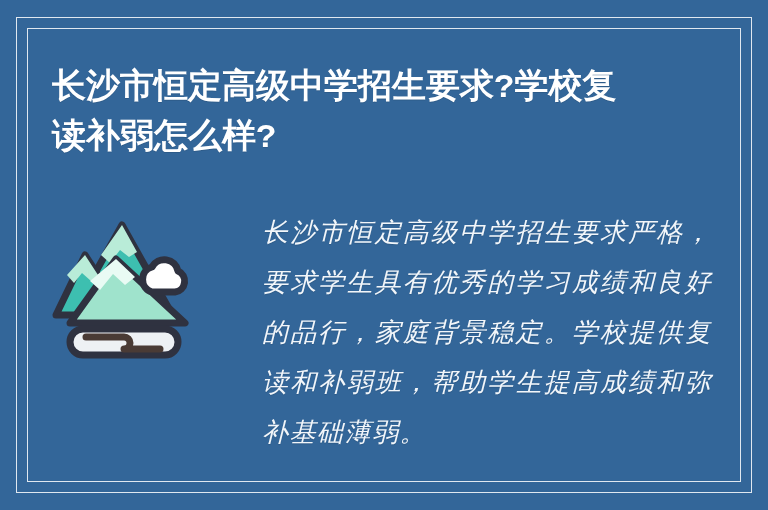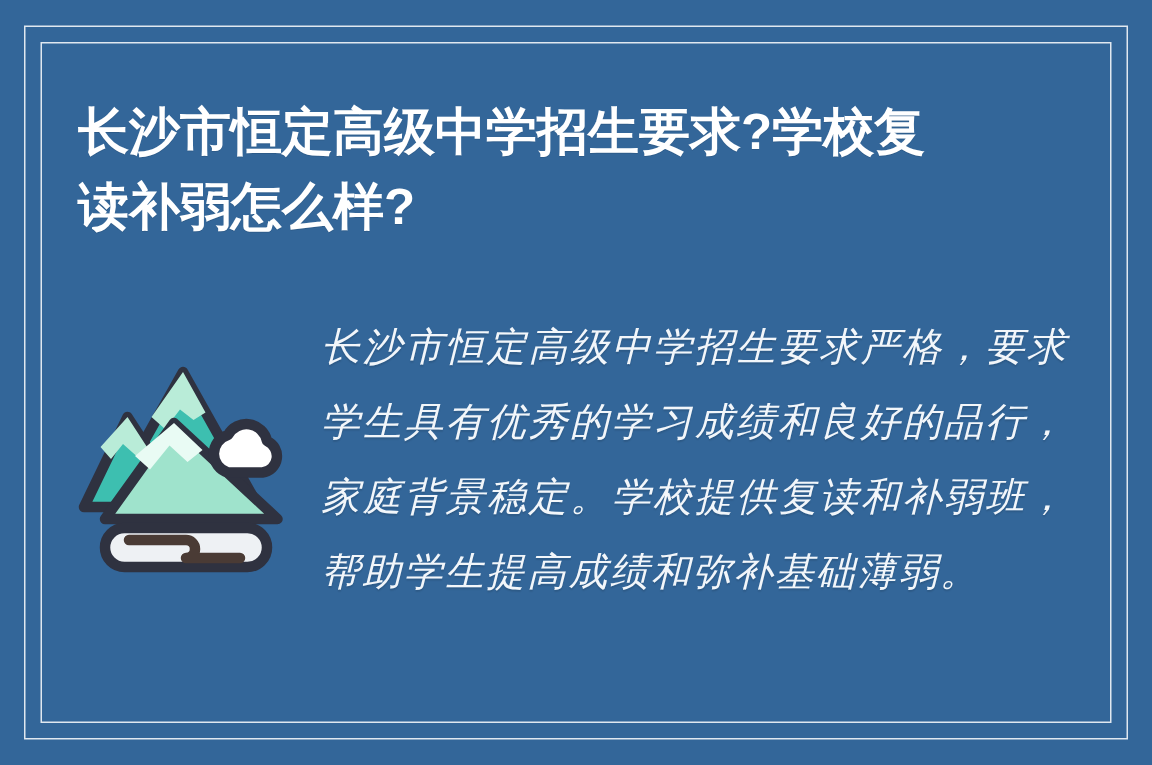--- a/index.html
+++ b/index.html
@@ -46,33 +46,34 @@
     position: absolute;
     left: 52px;
     top: 63px;
     width: 590px;
     margin: 0;
     color: #ffffff;
     font-size: 34px;
     font-weight: 900;
     line-height: 50px;
     letter-spacing: 0px;
-    font-family: Liberation Sans, sans-serif;
+    font-family: Liberation Mono, monospace;
     text-shadow: 0 1px 0 rgba(0,0,0,0.10);
     white-space: pre-wrap;
   }
 
   
   .content {
     position: absolute;
     left: 52px;
     top: 205px;
     right: 56px;
     display: flex;
-    align-items: center;
+    align-items: flex-start;
+    gap: 48px;
   }
 
   .illustration {
     flex: 0 0 auto;
     width: 140px;
     height: 150px;
     margin-right: 22px;
     margin-top: 6px;
   }
   .illustration svg {

